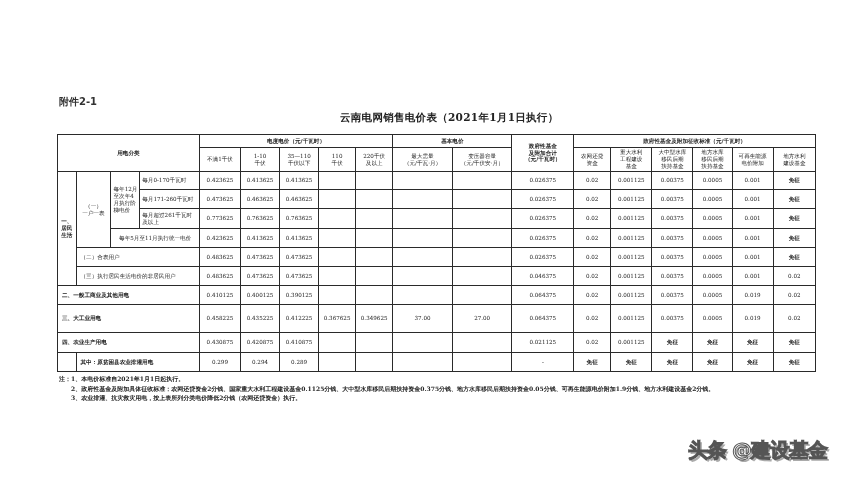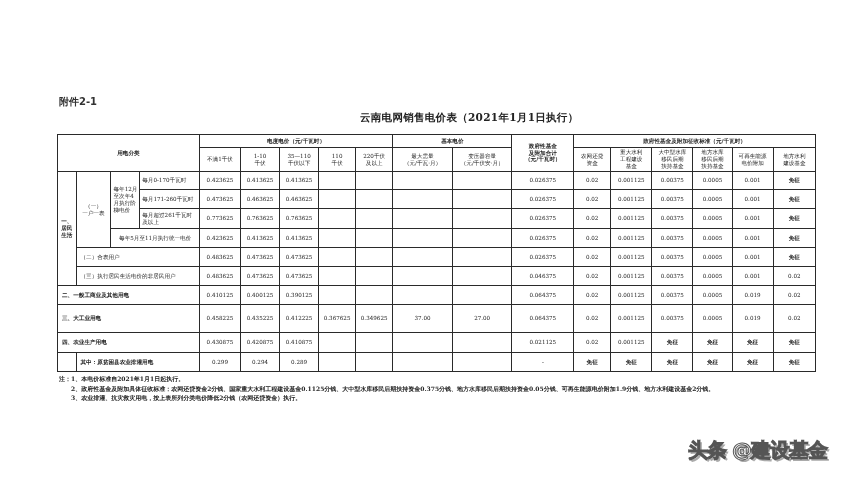--- a/index.html
+++ b/index.html
@@ -1,19 +1,19 @@
 <!DOCTYPE html>
 <html><head>
 <meta charset="utf-8">
 <style>
   html, body { margin:0; padding:0; }
   body { width:864px; height:479px; background:#ffffff; position:relative; overflow:hidden;
          font-family:"DejaVu Serif", serif; color:#1a1a1a; }
   .attach { position:absolute; left:59px; top:95px; font-size:10px; font-family:"DejaVu Sans", sans-serif; font-weight:bold; color:#333; }
-  .title { position:absolute; left:340px; top:111px; font-size:10.5px; font-weight:bold; color:#222; letter-spacing:0.3px; white-space:nowrap;margin-left:20px; }
+  .title { position:absolute; left:340px; top:111px; font-size:10.5px; font-weight:bold; color:#222; letter-spacing:0.3px; white-space:nowrap; }
   table.tariff { position:absolute; left:57px; top:134px; width:759px; border-collapse:collapse; table-layout:fixed; }
   table.tariff td { border:1px solid #2a2a2a; font-size:5.6px; text-align:center; vertical-align:middle; padding:0 1px; line-height:1.25; color:#222; overflow:hidden; }
   table.tariff td.left { text-align:left; padding-left:4px; }
   table.tariff td.bold { font-weight:bold; }
   table.tariff td.hdr { font-weight:bold; }
   .notes { position:absolute; left:59px; top:373px; font-size:6px; color:#222; line-height:11px; font-weight:bold; }
   .notes .line { white-space:nowrap; }
   .notes .indent { padding-left:12px; }
   .watermark { position:absolute; left:688px; top:437px; font-size:20px; font-weight:bold; font-family:"DejaVu Sans", sans-serif;
                color:#fff; -webkit-text-stroke:1px #555; text-shadow:2px 2px 0 #aaa; white-space:nowrap; letter-spacing:-1px; }

